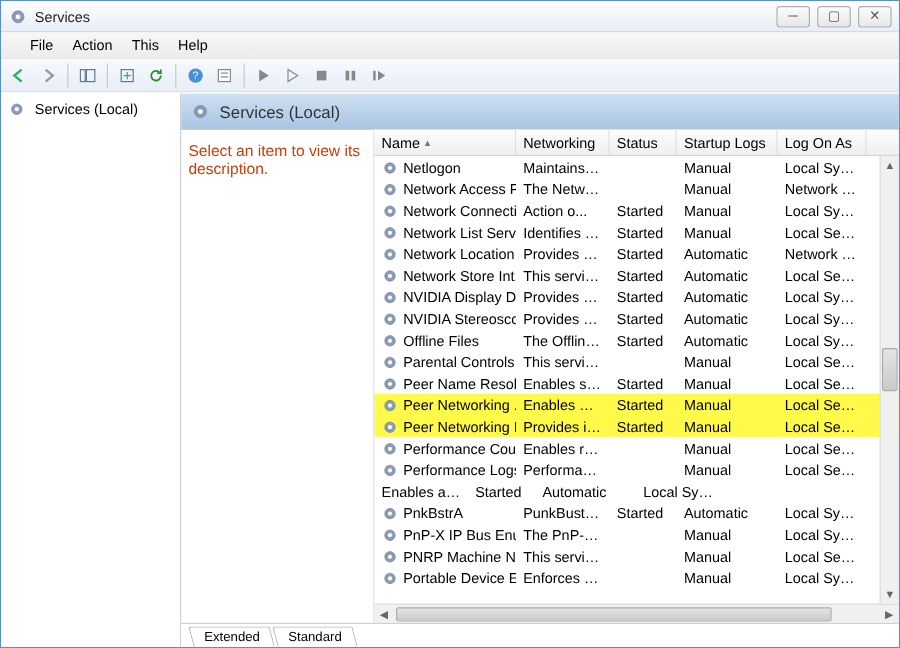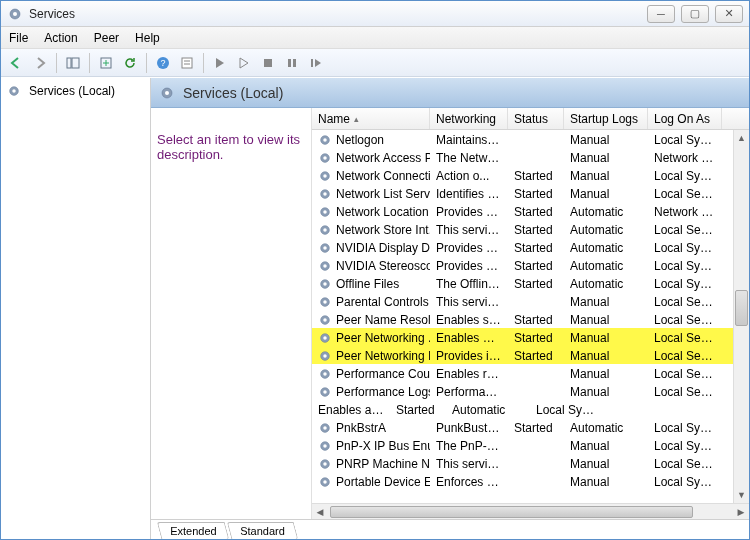--- a/index.html
+++ b/index.html
@@ -4,34 +4,34 @@
 <style>
 * { box-sizing: border-box; margin: 0; padding: 0; }
 body { font-family: "Segoe UI", Tahoma, sans-serif; font-size: 12px; background: #f0f0f0; width: 750px; height: 540px; overflow: hidden; }
 .window { border: 1px solid #5a8fc9; background: #fff; width: 750px; height: 540px; display: flex; flex-direction: column; }
 .titlebar { height: 26px; background: linear-gradient(#fdfdfd,#e8eef7); display: flex; align-items: center; padding: 0 6px; border-bottom: 1px solid #d0d0d0; }
 .titlebar .icon { width: 16px; height: 16px; margin-right: 6px; }
 .titlebar .title { flex: 0 0 auto; font-size: 12px; color: #222; }
 .titlebar .blur { flex: 1; }
 .winbtns { display: flex; gap: 6px; }
 .winbtn { width: 28px; height: 18px; border: 1px solid #b0b0b0; border-radius: 3px; background: linear-gradient(#fcfcfc,#e7e7e7); display:flex; align-items:center; justify-content:center; font-size:11px; color:#555; }
-.menubar { height: 22px; background: linear-gradient(#f7f7f7,#ececec); display: flex; align-items: center; padding: 0 0; border-bottom: 1px solid #ddd; font-size: 12px; }
+.menubar { height: 22px; background: linear-gradient(#f7f7f7,#ececec); display: flex; align-items: center; padding: 0 16px; border-bottom: 1px solid #ddd; font-size: 12px; }
 .menubar span { padding: 2px 8px; cursor: default; }
 .toolbar { height: 28px; background: linear-gradient(#f7faff,#e8eef7); border-bottom: 1px solid #cfd8e4; display: flex; align-items: center; padding: 0 4px; gap: 2px; }
 .tbtn { width: 22px; height: 22px; display:flex; align-items:center; justify-content:center; border:1px solid transparent; border-radius:2px; }
 .tsep { width:1px; height:20px; background:#c8c8c8; margin:0 3px; }
 .body { flex:1; display:flex; border-top:1px solid #fff; min-height:0; }
 .tree { width: 150px; border-right:1px solid #d0d0d0; background:#fff; padding:4px; }
 .tree-item { display:flex; align-items:center; gap:4px; padding:2px; font-size:12px; }
 .main { flex:1; display:flex; flex-direction:column; min-width:0; }
 .main-header { height: 30px; background: linear-gradient(#cfe0f2,#a9c5e3); display:flex; align-items:center; padding:0 8px; gap:8px; border-bottom:1px solid #8fb0d4; }
 .main-header .gear { width:16px; height:16px; }
 .main-header .title { font-size:14px; color:#333; }
 .main-content { flex:1; display:flex; min-height:0; }
-.desc-pane { width:160px; padding:24px 6px; font-size:13px; color:#701a75; }
+.desc-pane { width:160px; padding:10px 6px; font-size:13px; color:#c2410c; }
 .list-pane { flex:1; display:flex; flex-direction:column; min-width:0; border-left:1px solid #e0e0e0; }
 .cols { display:flex; height:22px; background:linear-gradient(#fdfdfd,#efefef); border-bottom:1px solid #d5d5d5; font-size:12px; }
 .col { padding:3px 6px; border-right:1px solid #e0e0e0; overflow:hidden; white-space:nowrap; display:flex; align-items:center; gap:4px; }
 .col.sort::after { content:"▴"; font-size:9px; color:#777; }
 .rows { flex:1; overflow:hidden; position:relative; }
 .row { display:flex; height:18px; font-size:12px; align-items:flex-end; }
 .row.hl { background:#fff94a; }
 .cell { padding:1px 6px; overflow:hidden; white-space:nowrap; text-overflow:ellipsis; }
 .svc-icon { width:14px; height:14px; margin-right:4px; flex-shrink:0; }
 .c-name { width:118px; display:flex; align-items:center; }
@@ -65,21 +65,21 @@
     <div class="winbtns">
       <div class="winbtn">─</div>
       <div class="winbtn">▢</div>
       <div class="winbtn">✕</div>
     </div>
   </div>
 
   <div class="menubar">
     <span>File</span>
     <span>Action</span>
-    <span>Peer</span>
+    <span>This</span>
     <span>Help</span>
   </div>
 
   <div class="toolbar">
     <div class="tbtn">
         <svg width="14" height="14" viewBox="0 0 14 14">
           <path d="M9 2 L3 7 L9 12" fill="none" stroke="#3a6" stroke-width="2"></path>
         </svg>
       </div>
     <div class="tbtn">

